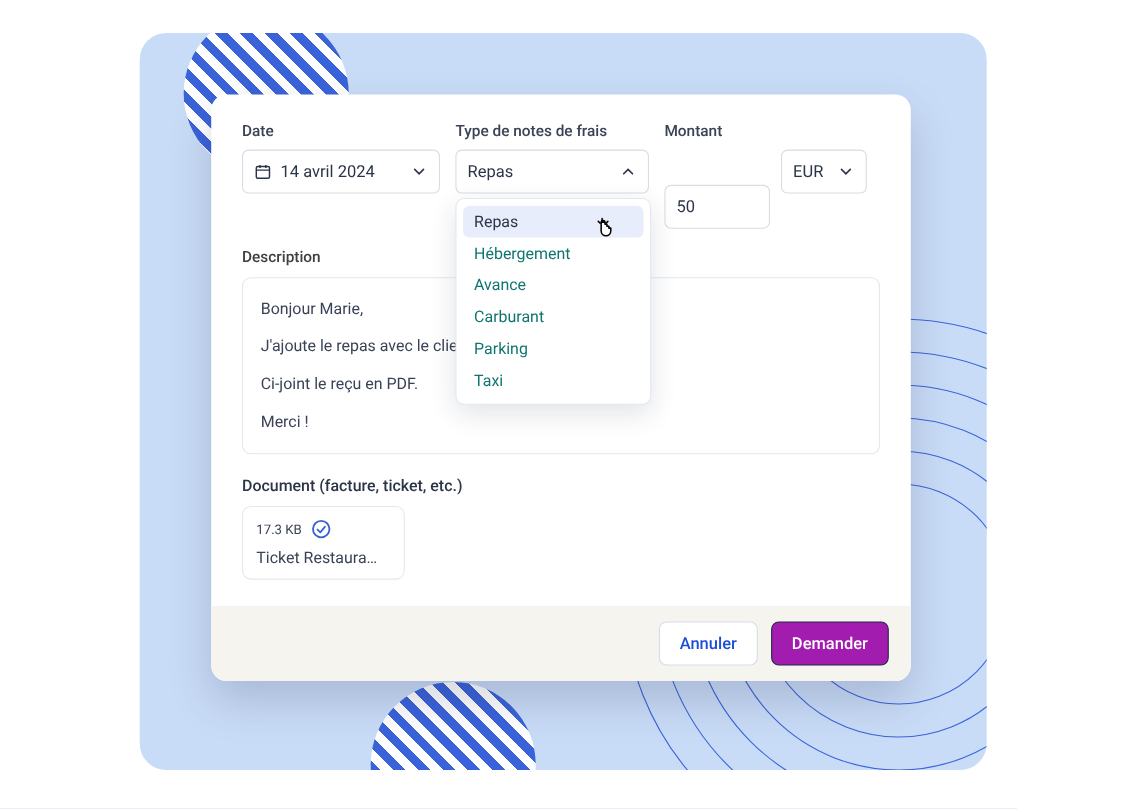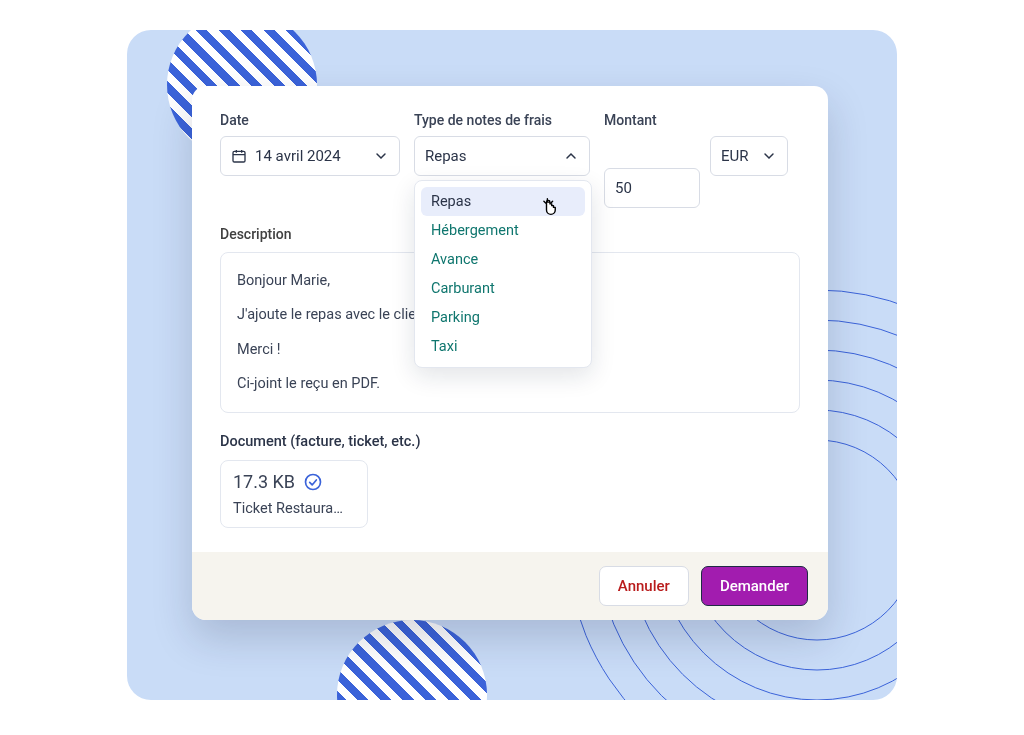--- a/index.html
+++ b/index.html
@@ -141,21 +141,21 @@
   .doc-label { font-size: 14.5px; color: #2b3448; font-weight: 500; margin-bottom: 10px; }
   .doc-chip {
     width: 148px;
     border: 1px solid #e3e7ef;
     border-radius: 8px;
     padding: 10px 12px;
     display: flex;
     flex-direction: column;
     gap: 8px;
   }
-  .doc-top { display: flex; align-items: center; gap: 8px; font-size: 18px; color: #3a4356; }
+  .doc-top { display: flex; align-items: center; gap: 8px; font-size: 12px; color: #3a4356; }
   .check-icon { width: 20px; height: 20px; color: #3b63d9; }
   .doc-name { font-size: 14.5px; color: #3a4356; white-space: nowrap; overflow: hidden; text-overflow: ellipsis; }
 
   .footer {
     background: #f6f4ee;
     padding: 14px 20px;
     display: flex;
     justify-content: flex-end;
     gap: 12px;
     border-radius: 0 0 14px 14px;
@@ -163,21 +163,21 @@
   .btn {
     height: 40px;
     padding: 0 18px;
     border-radius: 7px;
     font-size: 15px;
     font-weight: 500;
     cursor: pointer;
     display: flex;
     align-items: center;
   }
-  .btn-secondary { background: #fff; border: 1px solid #d8dce5; color: #b91c1c; }
+  .btn-secondary { background: #fff; border: 1px solid #d8dce5; color: #1d4ed8; }
   .btn-primary { background: #a21caf; border: 1px solid #1f2b44; color: #fff; }
 </style>
 </head>
 <body>
 
 <div class="stage">
   <div class="stripe-circle stripe-top"></div>
   <div class="stripe-circle stripe-bottom"></div>
   <svg class="rings" viewBox="0 0 520 520">
     <circle cx="260" cy="260" r="100"></circle>
@@ -245,22 +245,22 @@
                 </svg>
             </div>
           </div>
         </div>
       </div>
 
       <div class="desc-label">Description</div>
       <div class="desc-box">
         <p>Bonjour Marie,</p>
         <p>J'ajoute le repas avec le client d'hier.</p>
+        <p>Ci-joint le reçu en PDF.</p>
         <p>Merci !</p>
-        <p>Ci-joint le reçu en PDF.</p>
       </div>
 
       <div class="doc-label">Document (facture, ticket, etc.)</div>
       <div class="doc-chip">
         <div class="doc-top">
           <span>17.3 KB</span>
           <svg class="check-icon" viewBox="0 0 24 24" fill="none" stroke="currentColor" stroke-width="2" stroke-linecap="round" stroke-linejoin="round">
             <circle cx="12" cy="12" r="9"></circle>
               <polyline points="8 12.5 11 15.5 16 9.5"></polyline>
           </svg>

